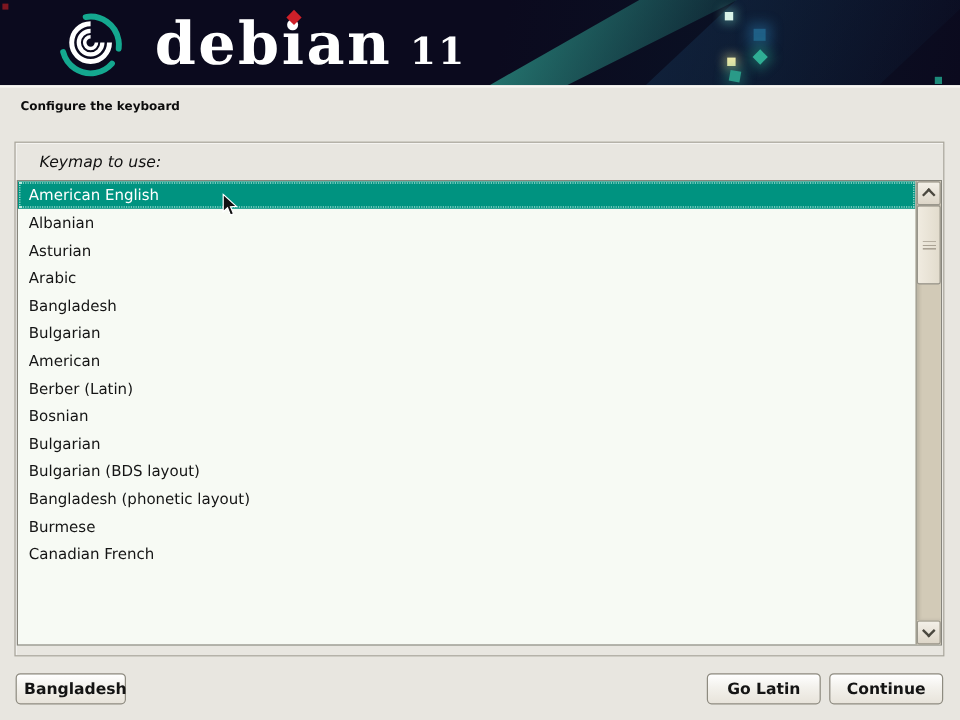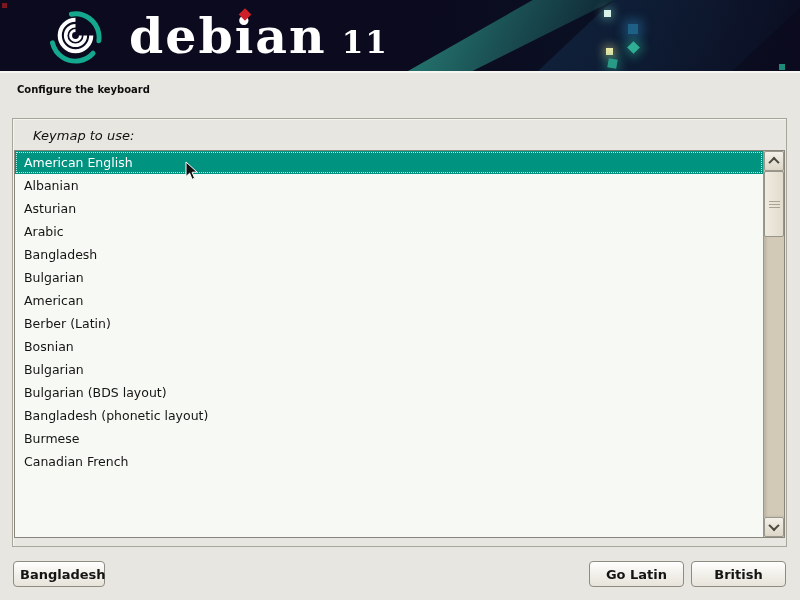--- a/index.html
+++ b/index.html
@@ -142,15 +142,15 @@
   </section>
 
   <div class="cursor">
     <svg width="14" height="21" viewBox="0 0 14 21">
       <path d="M1 1 L1 15.5 L4.6 12.2 L7.1 18.3 L9.6 17.2 L7.1 11.3 L12 11 Z" fill="#111111" stroke="#ffffff" stroke-width="1"></path>
     </svg>
   </div>
 
   <button class="btn btn-screenshot">Bangladesh</button>
   <button class="btn btn-goback">Go Latin</button>
-  <button class="btn btn-continue">British</button>
+  <button class="btn btn-continue">Continue</button>
 
 </div>
 
 </body></html>

